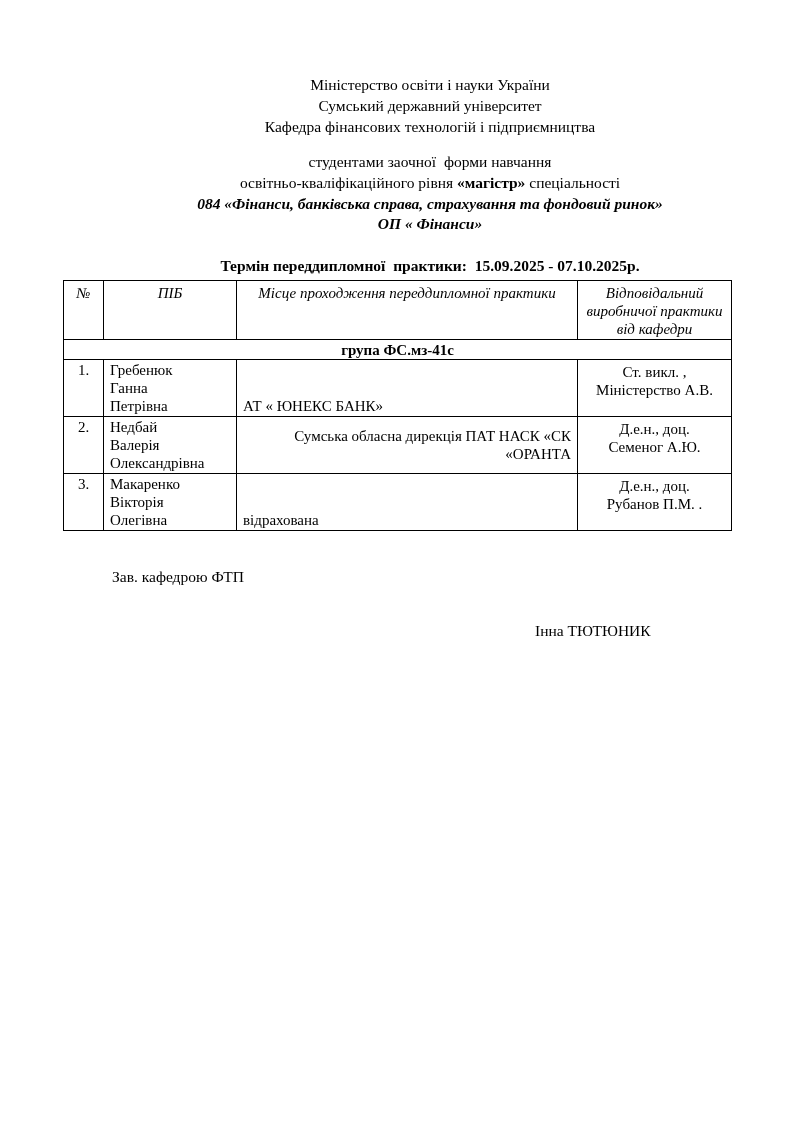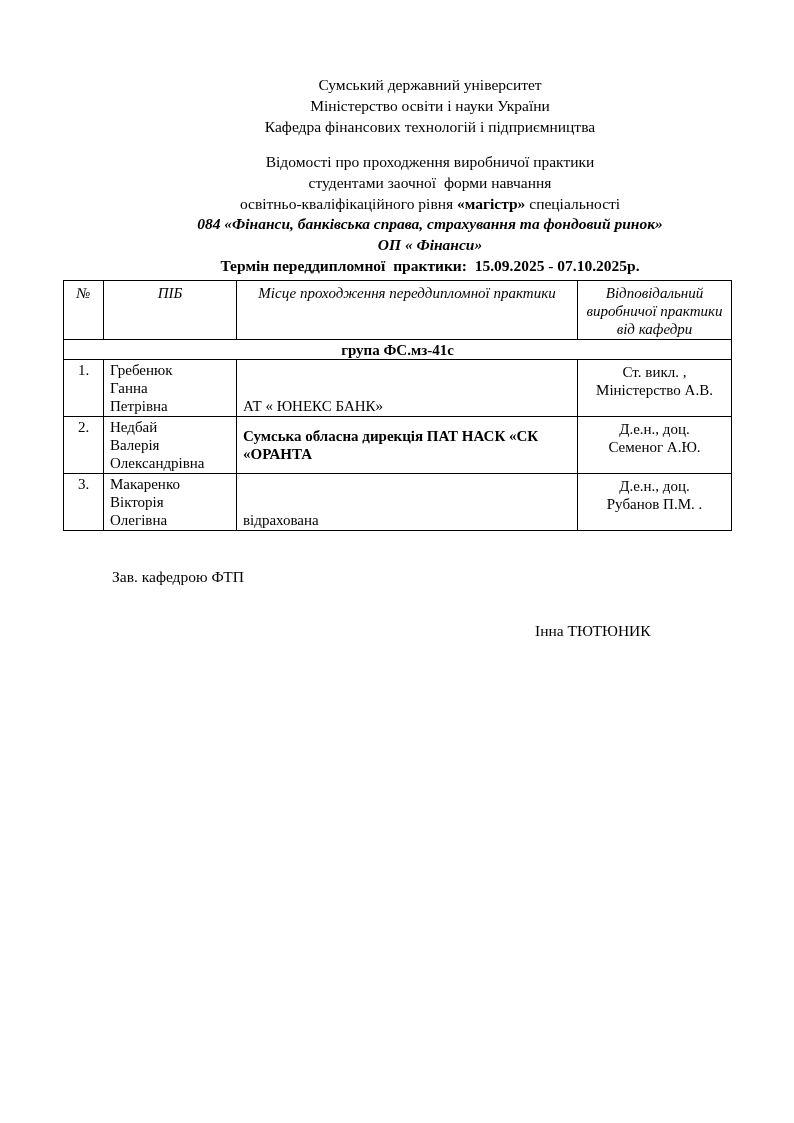--- a/index.html
+++ b/index.html
@@ -60,47 +60,46 @@
   }
   .main-table td.group-cell {
     font-weight: bold;
     text-align: center;
     height: 20px;
     padding: 0;
   }
   .main-table td.num-cell { text-align: center; vertical-align: top; height: 54px; }
   .main-table td.name-cell { text-align: left; vertical-align: top; }
   .main-table td.place-bottom { text-align: left; vertical-align: bottom; }
-  .main-table td.place-middle { text-align: left; vertical-align: middle; font-weight: bold; }
+  .main-table td.place-middle { text-align: right; vertical-align: middle; }
   .main-table td.resp-cell { text-align: center; vertical-align: top; padding-top: 3px; }
   .footer-left {
     position: absolute;
     top: 568px;
     left: 112px;
   }
   .footer-right {
     position: absolute;
     top: 578px;
     left: 535px;
     margin-top: 44px;
   }
 </style>
 </head>
 <body>
 
 <div class="page">
 
   <div class="centered-block header-block">
+    <div>Міністерство освіти і науки України</div>
     <div>Сумський державний університет</div>
-    <div>Міністерство освіти і науки України</div>
     <div>Кафедра фінансових технологій і підприємництва</div>
   </div>
 
   <div class="centered-block subtitle-block">
-    <div>Відомості про проходження виробничої практики</div>
     <div class="prewrap">студентами заочної  форми навчання</div>
     <div><span>освітньо-кваліфікаційного рівня </span><span class="bold">«магістр»</span><span> спеціальності</span></div>
     <div class="bi">084 «Фінанси, банківська справа, страхування та фондовий ринок»</div>
     <div class="bi">ОП « Фінанси»</div>
   </div>
 
   <div class="term-line prewrap">Термін переддипломної  практики:  15.09.2025 - 07.10.2025р.</div>
 
   <table class="main-table">
     <colgroup>

